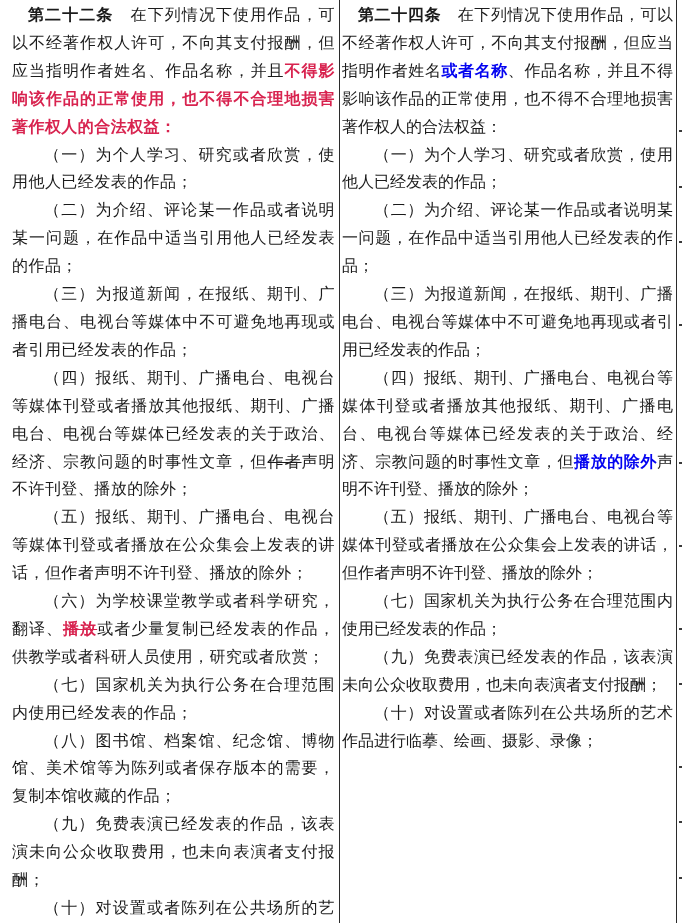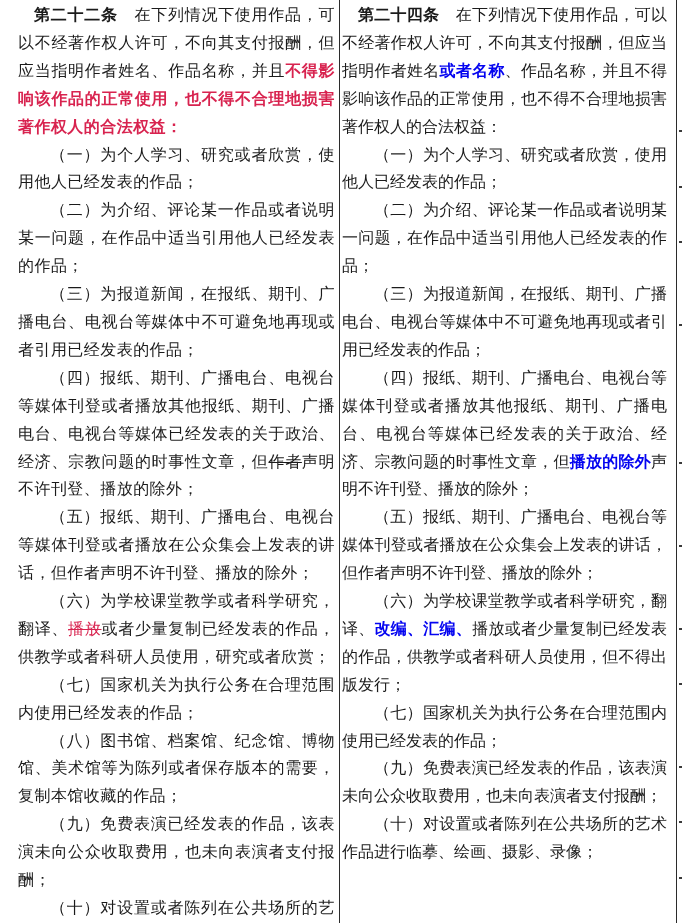--- a/index.html
+++ b/index.html
@@ -8,41 +8,41 @@
     width:682px;height:923px;
     overflow:hidden;
     background:#ffffff;
     font-family:"Liberation Serif","DejaVu Serif",serif;
     color:var(--ink,#1b1b1b);
   }
   .doc{display:flex;height:100%;}
   .col{box-sizing:border-box;height:100%;overflow:hidden;}
   .col-left{
     width:340px;
-    padding:1px 4px 0 18px;
+    padding:1px 4px 0 12px;
     border-right:1px solid var(--line,#2b2b2b);
   }
   .col-right{
     width:337px;
-    padding:1px 9px 0 2px;
+    padding:1px 3px 0 2px;
     border-right:1px solid var(--line,#2b2b2b);
   }
   .col p{
     margin:0;
     font-size:16px;
     line-height:27.9px;
     text-align:justify;
     text-indent:2em;
   }
   .col-left p{letter-spacing:.45px;}
   .col-right p{letter-spacing:0;}
   .col p.first{text-indent:1em;}
   .s-head{font-weight:700;}
   .s-red{color:var(--red,#d8234f);font-weight:700;}
-  .s-red-strike{color:var(--red,#d8234f);font-weight:400;text-decoration:line-through;}
+  .s-red-strike{color:var(--red,#d8234f);font-weight:700;text-decoration:line-through;}
   .s-blue{color:var(--blue,#0404f0);font-weight:700;}
   .s-strike{text-decoration:line-through;}
   .tick{
     position:absolute;
     left:679px;width:3px;height:2px;
     background:#3a3a3a;
   }
 </style>
 </head>
 <body>
@@ -62,21 +62,20 @@
         <p><span class="">（九）免费表演已经发表的作品，该表演未向公众收取费用，也未向表演者支付报酬；</span></p>
         <p><span class="">（十）对设置或者陈列在公共场所的艺术作品进行临摹、绘画、摄影、录像；</span></p>
       </div>
     <div class="col col-right" id="col-right">
         <p class="first"><span class="s-head">第二十四条</span><span class="">　在下列情况下使用作品，可以不经著作权人许可，不向其支付报酬，但应当指明作者姓名</span><span class="s-blue">或者名称</span><span class="">、作品名称，并且不得影响该作品的正常使用，也不得不合理地损害著作权人的合法权益：</span></p>
         <p><span class="">（一）为个人学习、研究或者欣赏，使用他人已经发表的作品；</span></p>
         <p><span class="">（二）为介绍、评论某一作品或者说明某一问题，在作品中适当引用他人已经发表的作品；</span></p>
         <p><span class="">（三）为报道新闻，在报纸、期刊、广播电台、电视台等媒体中不可避免地再现或者引用已经发表的作品；</span></p>
         <p><span class="">（四）报纸、期刊、广播电台、电视台等媒体刊登或者播放其他报纸、期刊、广播电台、电视台等媒体已经发表的关于政治、经济、宗教问题的时事性文章，但</span><span class="s-blue">播放的除外</span><span class="">声明不许刊登、播放的除外；</span></p>
         <p><span class="">（五）报纸、期刊、广播电台、电视台等媒体刊登或者播放在公众集会上发表的讲话，但作者声明不许刊登、播放的除外；</span></p>
-        <p><span class="">（六）为学校课堂教学或者科学研究，翻译、</span><span class="s-blue">改编、汇编、</span><span class="">播放或者少量复制已经发表的作品，供教学或者科研人员使用，但不得出版发行；</span></p>
         <p><span class="">（七）国家机关为执行公务在合理范围内使用已经发表的作品；</span></p>
         <p><span class="">（九）免费表演已经发表的作品，该表演未向公众收取费用，也未向表演者支付报酬；</span></p>
         <p><span class="">（十）对设置或者陈列在公共场所的艺术作品进行临摹、绘画、摄影、录像；</span></p>
       </div>
   </div>
   <div id="tick-layer">
       <div class="tick" style="top: 130px;"></div>
       <div class="tick" style="top: 186px;"></div>
       <div class="tick" style="top: 241px;"></div>
       <div class="tick" style="top: 324px;"></div>

